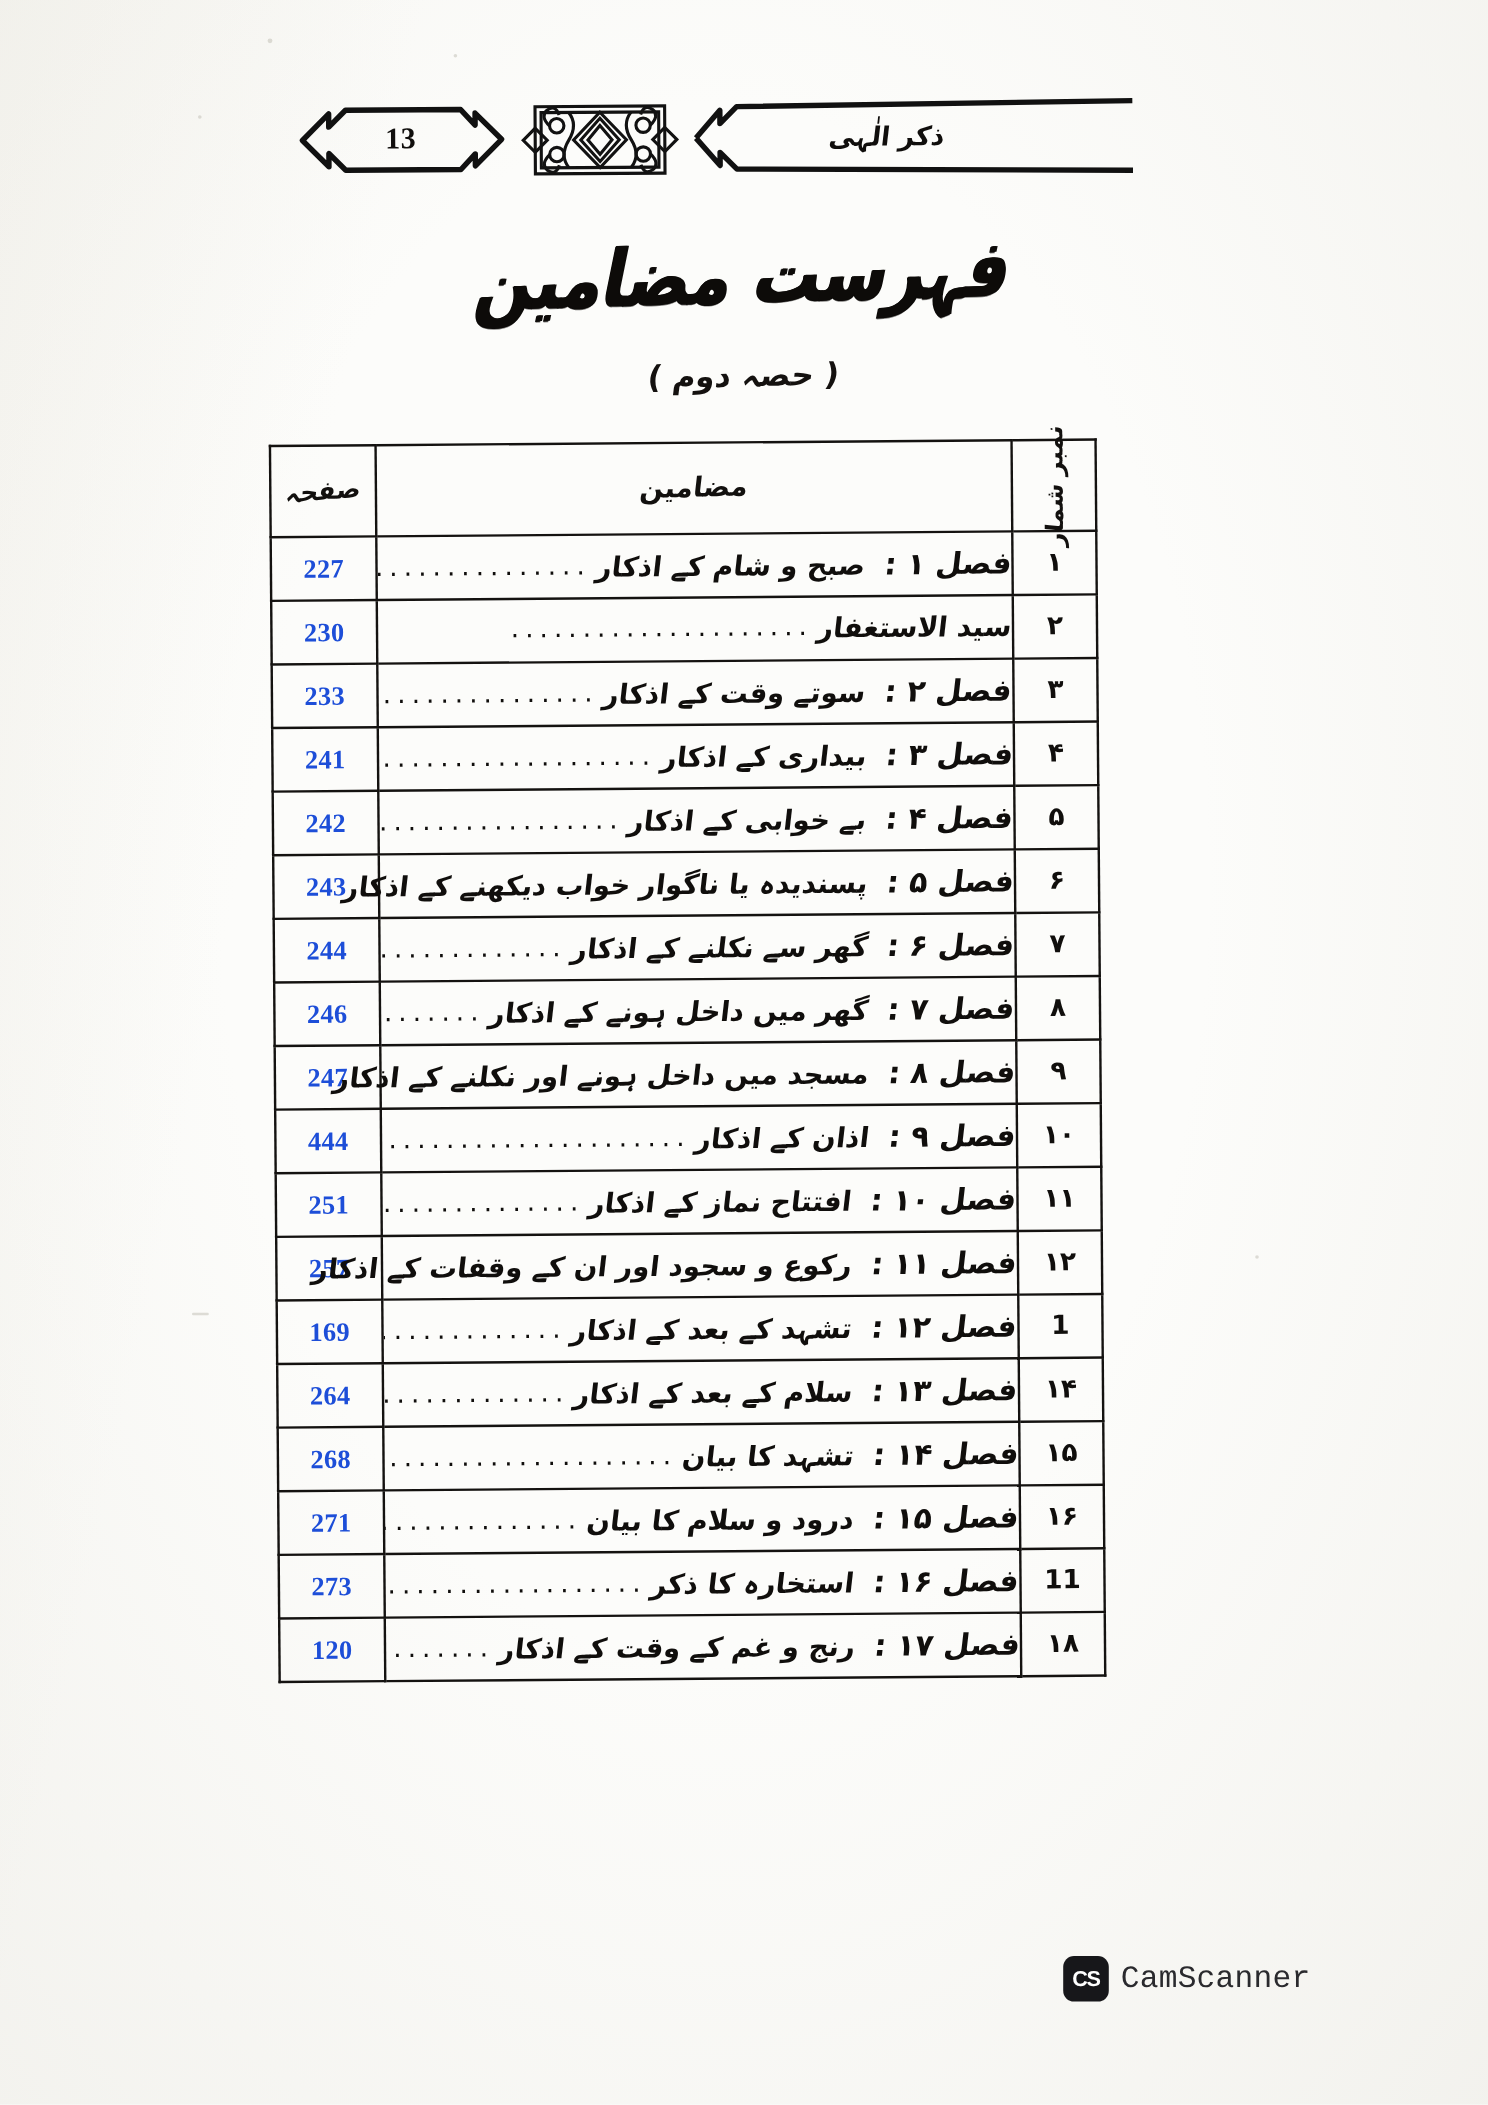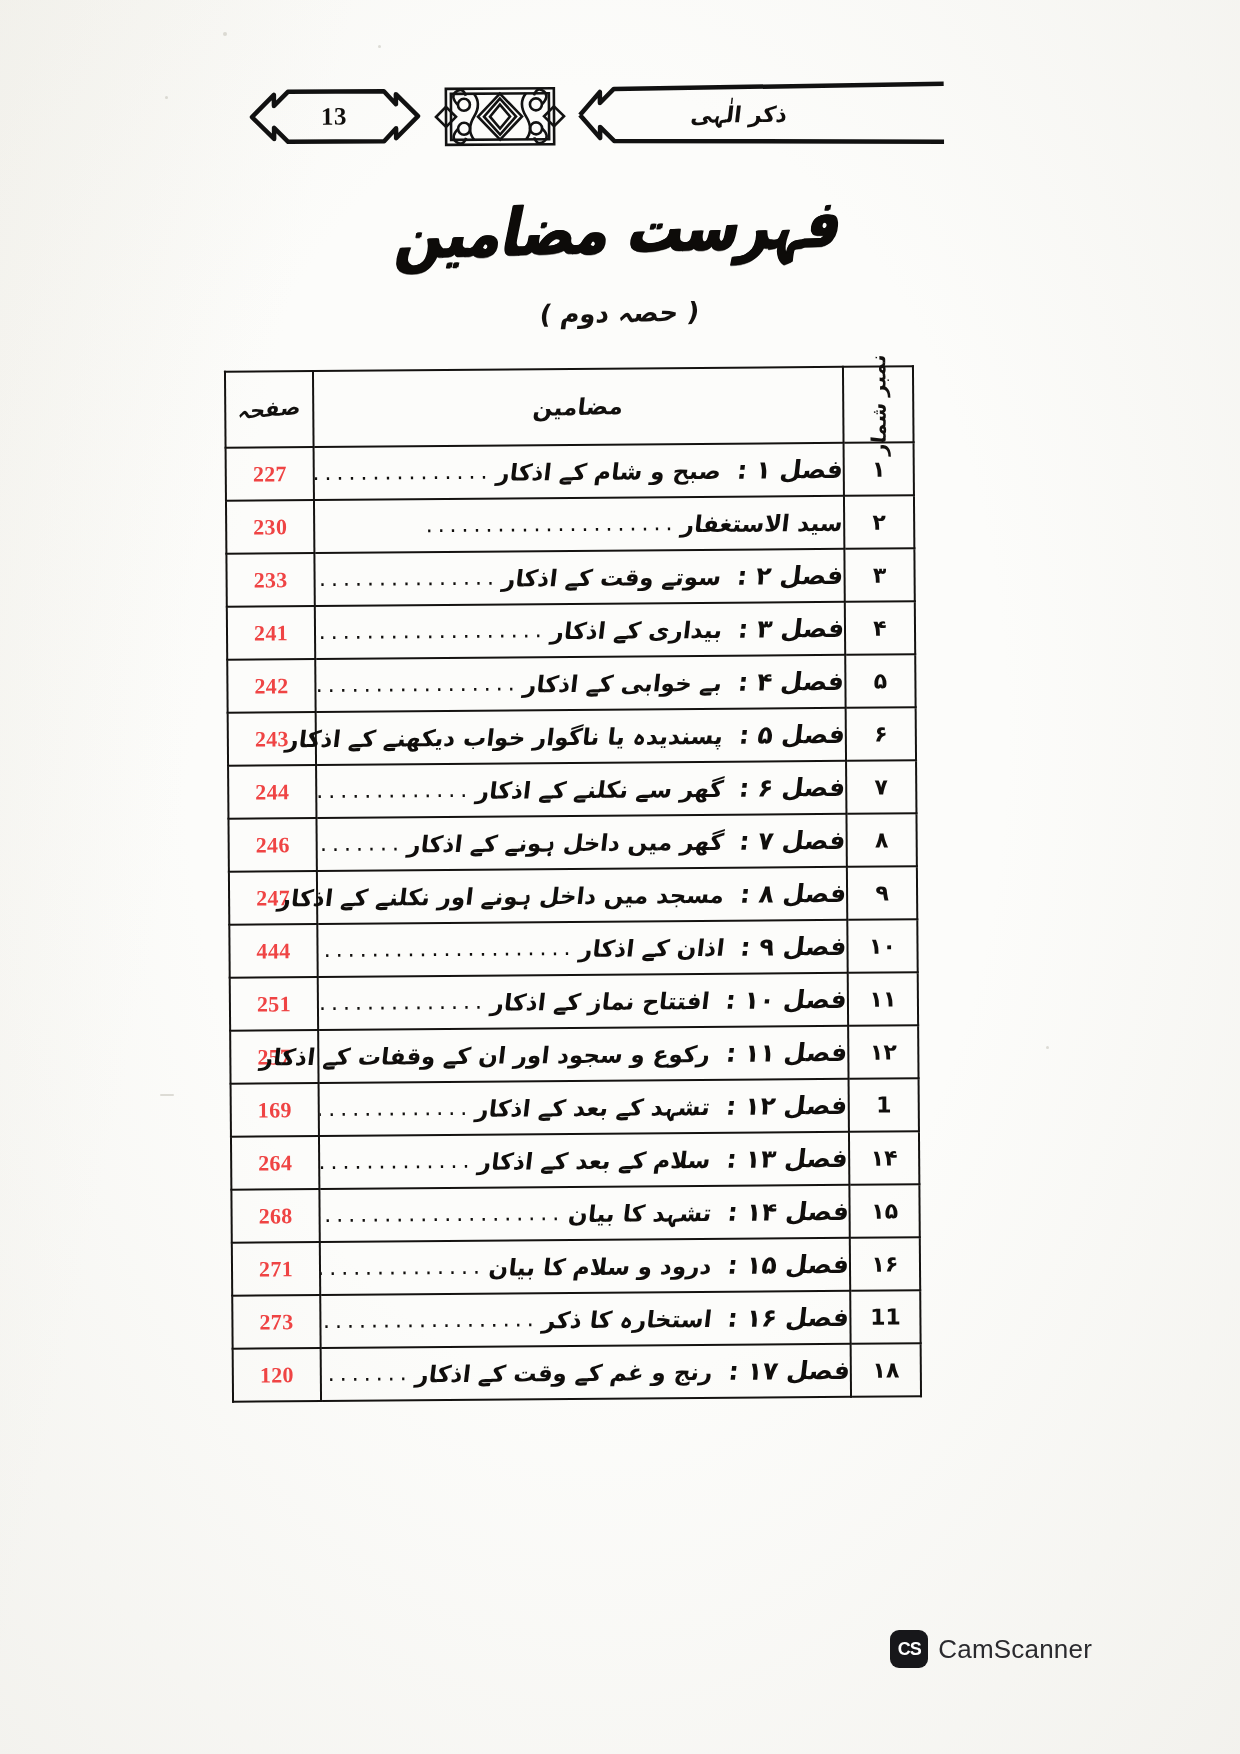--- a/index.html
+++ b/index.html
@@ -128,21 +128,21 @@
   }
 
   tbody tr{height:53px;}
   tbody td{vertical-align:middle;}
 
   td.page{
     text-align:center;
     font-family:"Liberation Serif","DejaVu Serif",serif;
     font-weight:bold;font-size:22px;
     letter-spacing:.3px;
-    color:#ef4444;
+    color:#1d4ed8;
   }
   td.num{
     text-align:center;
     direction:rtl;
     font-size:22px;font-weight:600;
     color:#100e0c;
   }
   td.topic{
     direction:rtl;
     padding:0 12px 0 10px;
@@ -183,21 +183,21 @@
   }
   .cam-badge{
     width:38px;height:38px;border-radius:9px;
     background:#17171a;
     display:flex;align-items:center;justify-content:center;
     color:#fff;font-weight:bold;font-size:18px;
     font-family:"Liberation Sans","DejaVu Sans",sans-serif;
     letter-spacing:-1px;
   }
   .cam-text{
-    font-family:Liberation Sans, sans-serif;
+    font-family:Liberation Mono, monospace;
     font-size:26px;color:#2a2a2e;letter-spacing:.2px;
   }
 </style>
 </head>
 <body>
 
 <div class="paper-tint"></div>
 
 <div class="speck" style="left:165px;top:96px;width:3px;height:3px;"></div>
 <div class="speck" style="left:223px;top:32px;width:4px;height:4px;"></div>

